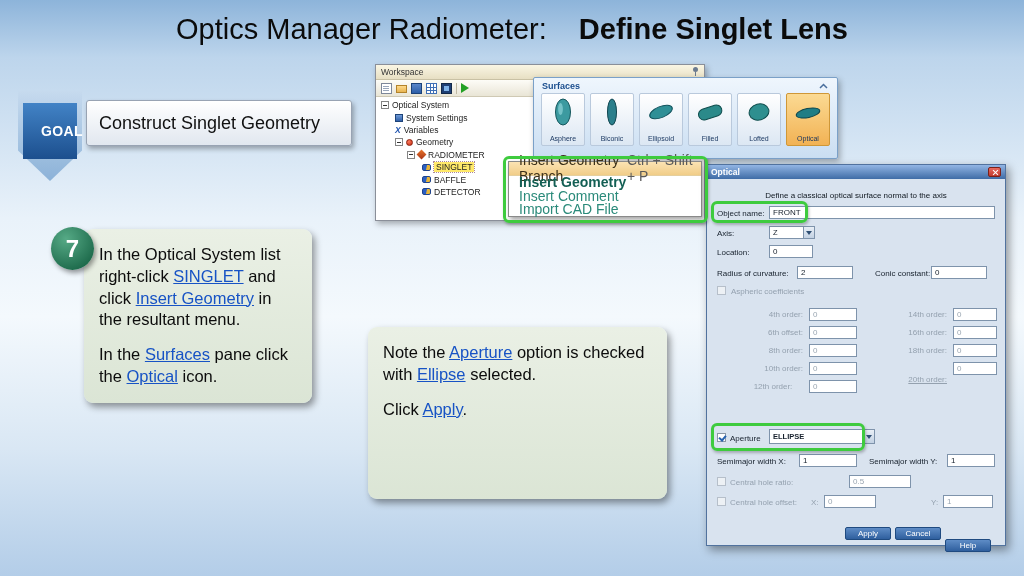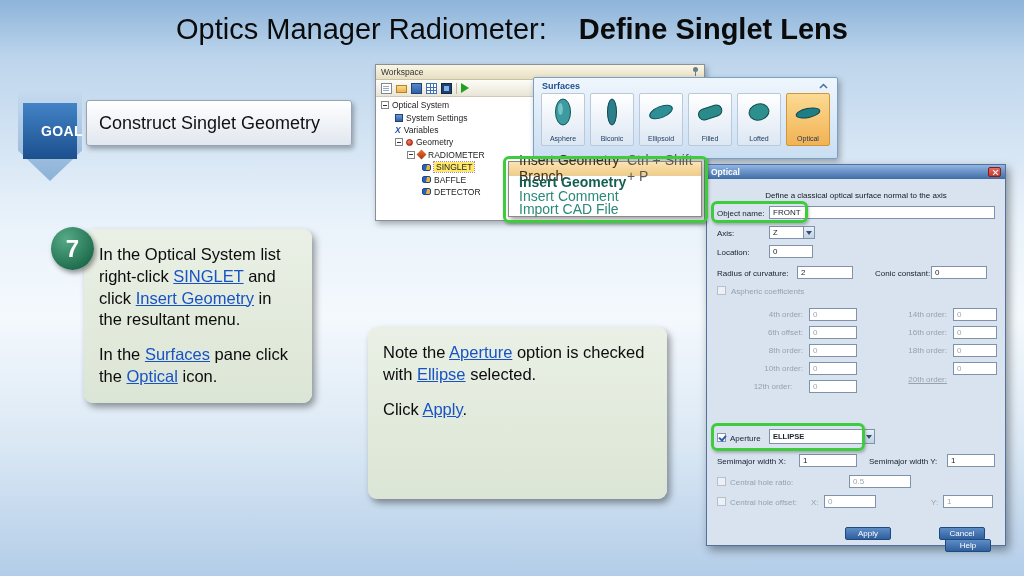--- a/index.html
+++ b/index.html
@@ -329,21 +329,21 @@
     <input class="inp dis" style="left: 94px; top: 310px; width: 62px; margin-left: 48px;" value="0.5">
 
     <span class="chk dis" style="left:10px;top:332px;"></span>
     <span class="lbl dis" style="left:23px;top:333px;">Central hole offset:</span>
     <span class="lbl dis" style="left:104px;top:333px;">X:</span>
     <input class="inp dis" style="left: 117px; top: 330px; width: 52px;" value="0">
     <span class="lbl dis" style="left:224px;top:333px;">Y:</span>
     <input class="inp dis" style="left: 236px; top: 330px; width: 50px;" value="1">
 
     <button class="dbtn" style="left:138px;top:362px;">Apply</button>
-    <button class="dbtn" style="left:188px;top:362px;margin-left:44px;">Cancel</button>
+    <button class="dbtn" style="left:188px;top:362px;">Cancel</button>
     <button class="dbtn" style="left:238px;top:362px;margin-top:12px;">Help</button>
   </div>
 
   <div class="step">7</div>
 
   <div class="callout" id="callout1">
     <p><span>In the Optical System list right-click </span><span class="lnk">SINGLET</span><span> and click </span><span class="lnk">Insert Geometry</span><span> in the resultant menu.</span></p>
     <p><span>In the </span><span class="lnk">Surfaces</span><span> pane click the </span><span class="lnk">Optical</span><span> icon.</span></p>
   </div>
 

